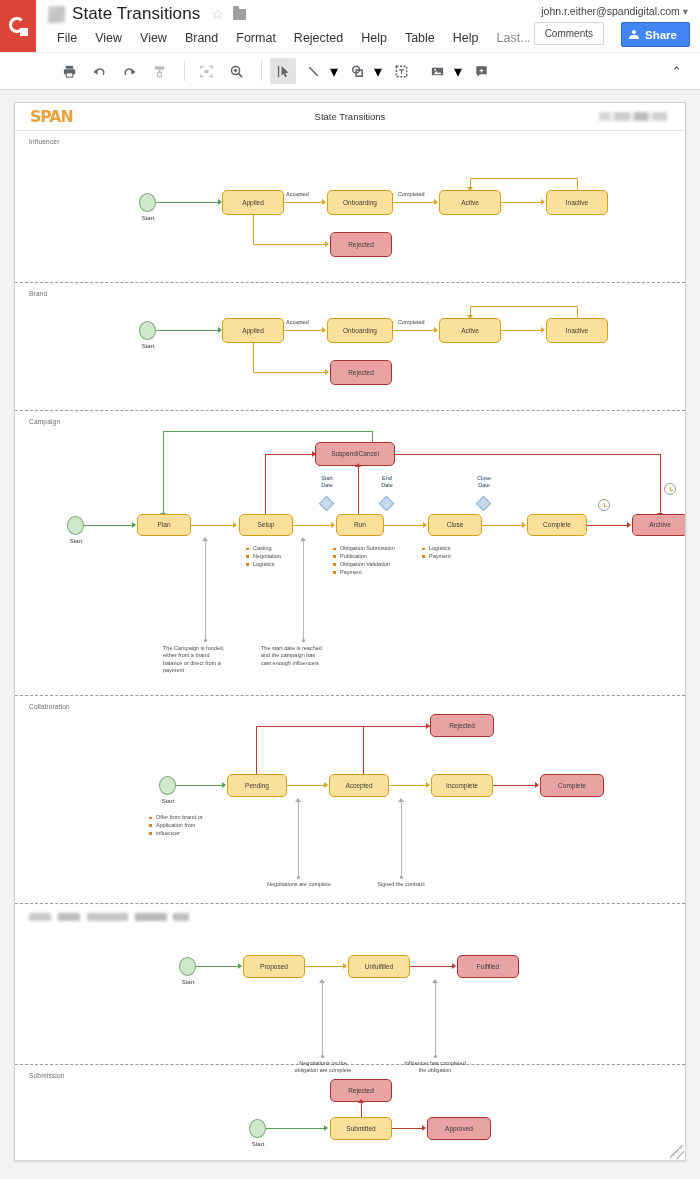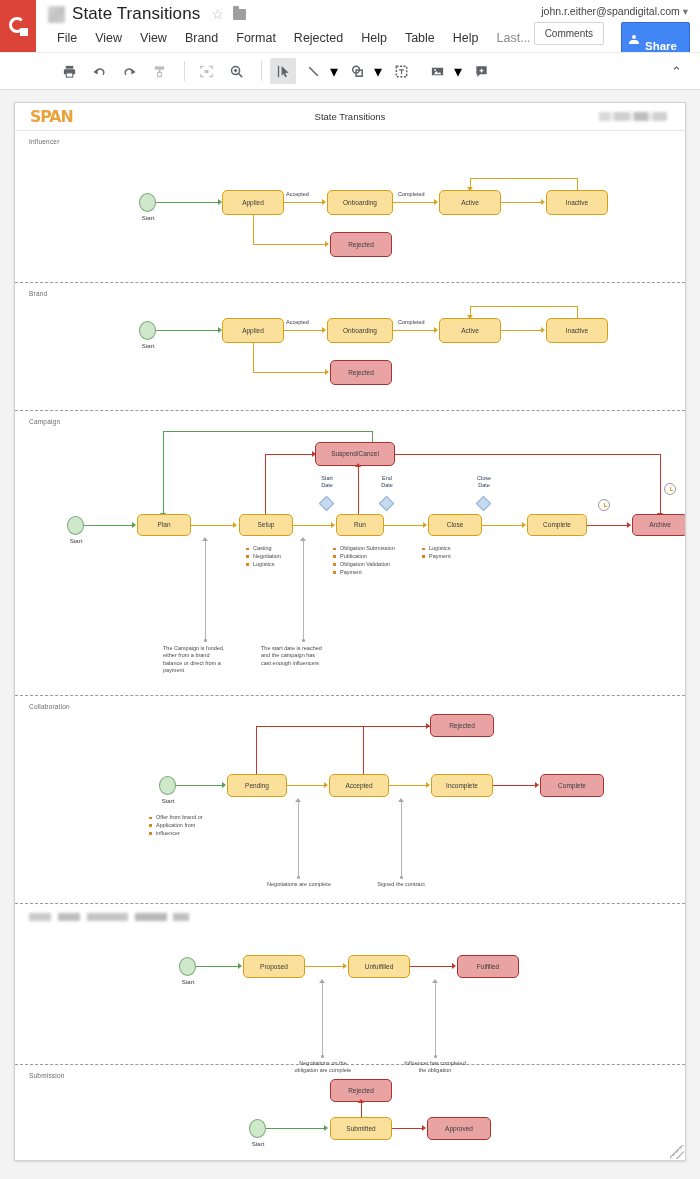--- a/index.html
+++ b/index.html
@@ -47,21 +47,21 @@
   .acct .caret { color: #777; margin-left: 3px; }
 
   .btn-comments {
     position: absolute; right: 96px; top: 22px;
     font-size: 10px; color: #444; background: #fff;
     border: 1px solid #d4d4d4; border-radius: 2px; padding: 5px 10px;
   }
   .btn-share {
     position: absolute; right: 10px; top: 22px;
     font-size: 11.5px; color: #fff; font-weight: bold; background: #4285f4;
-    border: 1px solid #3367d6; border-radius: 2px; padding: 17px 12px 5px 23px;
+    border: 1px solid #3367d6; border-radius: 2px; padding: 6px 12px 5px 23px;
   }
   .btn-share .person {
     position: absolute; left: 7px; top: 50%; transform: translateY(-50%);
     width: 10px; height: 10px;
   }
   .btn-share .person .h { position: absolute; left: 3px; top: 0; width: 4px; height: 4px; background: #fff; border-radius: 50%; }
   .btn-share .person .b { position: absolute; left: 0; bottom: 1px; width: 10px; height: 4px; background: #fff; border-radius: 4px 4px 0 0; }
 
   
   .toolbar {

